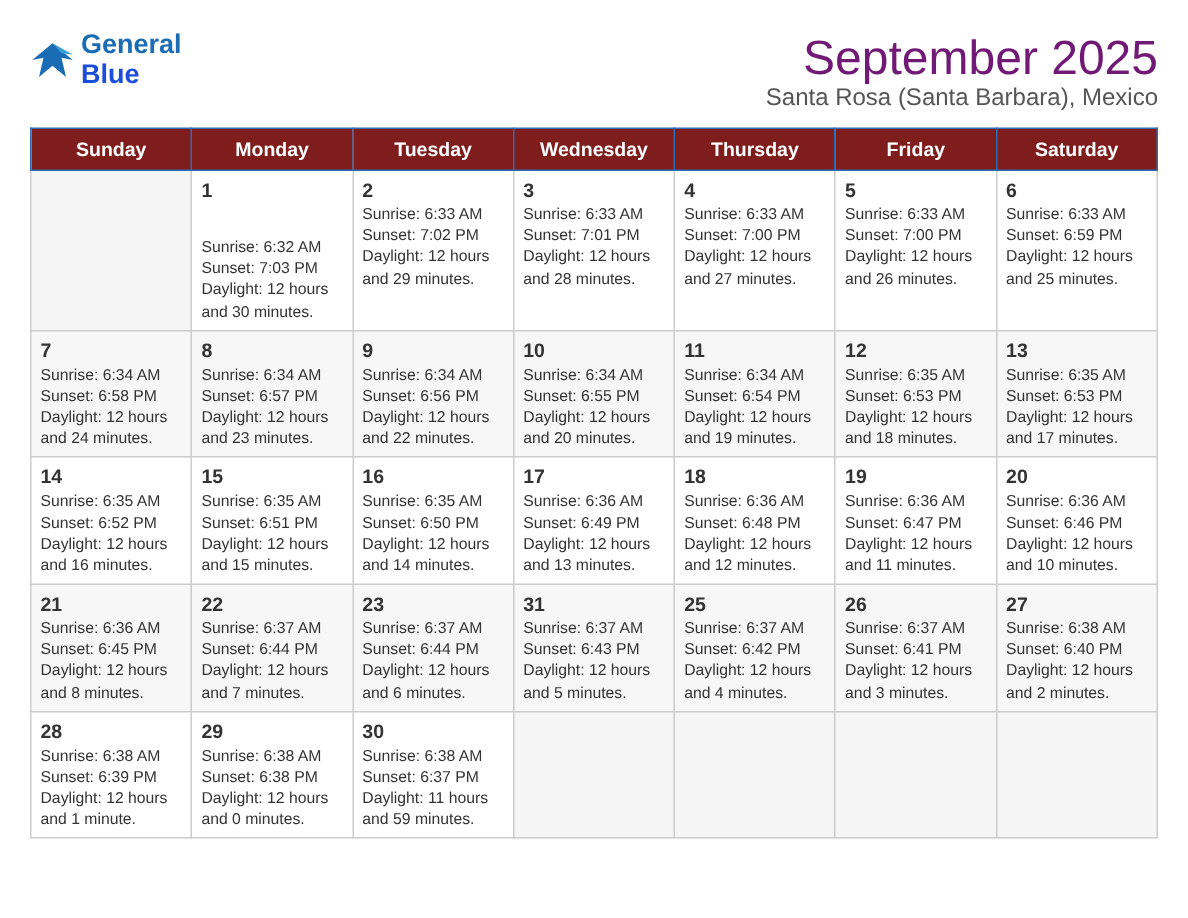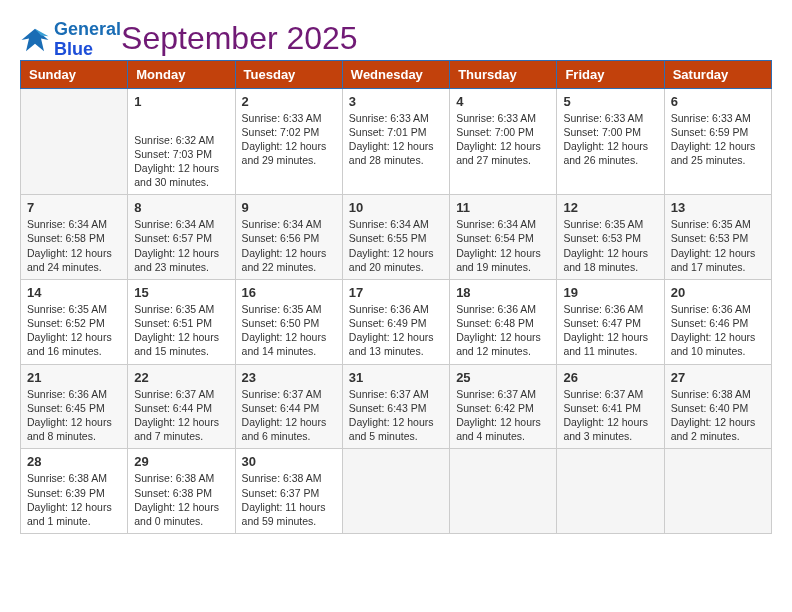--- a/index.html
+++ b/index.html
@@ -5,21 +5,23 @@
     * { box-sizing: border-box; margin: 0; padding: 0; }
     body {
       font-family: Arial, sans-serif;
       background: #fff;
       width: 792px;
       min-height: 612px;
       padding: 20px;
     }
     .header-area {
       display: flex;
+      justify-content: space-between;
       align-items: flex-start;
+      margin-bottom: 10px;
     }
     .logo {
       display: flex;
       align-items: center;
       gap: 4px;
     }
     .logo-text {
       font-size: 18px;
       font-weight: bold;
       color: #333;
@@ -43,23 +45,23 @@
     .subtitle {
       font-size: 16px;
       color: #555;
     }
     table {
       width: 100%;
       border-collapse: collapse;
       font-size: 11px;
     }
     thead tr th {
-      background-color: #c2410c;
+      background-color: #7f1d1d;
       color: #fff;
-      text-align: left;
+      text-align: center;
       padding: 6px 8px;
       font-size: 13px;
       font-weight: bold;
       border: 1px solid #2e6db4;
     }
     tbody tr td {
       border: 1px solid #ccc;
       vertical-align: top;
       padding: 5px 6px;
       height: 80px;
@@ -96,20 +98,21 @@
       <polygon points="20,5 38,20 28,18 32,35 20,25 8,35 12,18 2,20" fill="#1a6db5"></polygon>
       <polygon points="20,5 38,15 28,14" fill="#3a9fd5"></polygon>
     </svg>
     <div class="logo-text">
       <div><span>General</span></div>
       <div><span style="color:#1d4ed8;">Blue</span></div>
     </div>
   </div>
   <div class="title-area">
     <div class="month-title">September 2025</div>
+    <div class="subtitle">Santa Rosa (Santa Barbara), Mexico</div>
   </div>
 </div>
 
 <table>
   <thead>
     <tr>
     <th>Sunday</th>
         <th>Monday</th>
         <th>Tuesday</th>
         <th>Wednesday</th>

